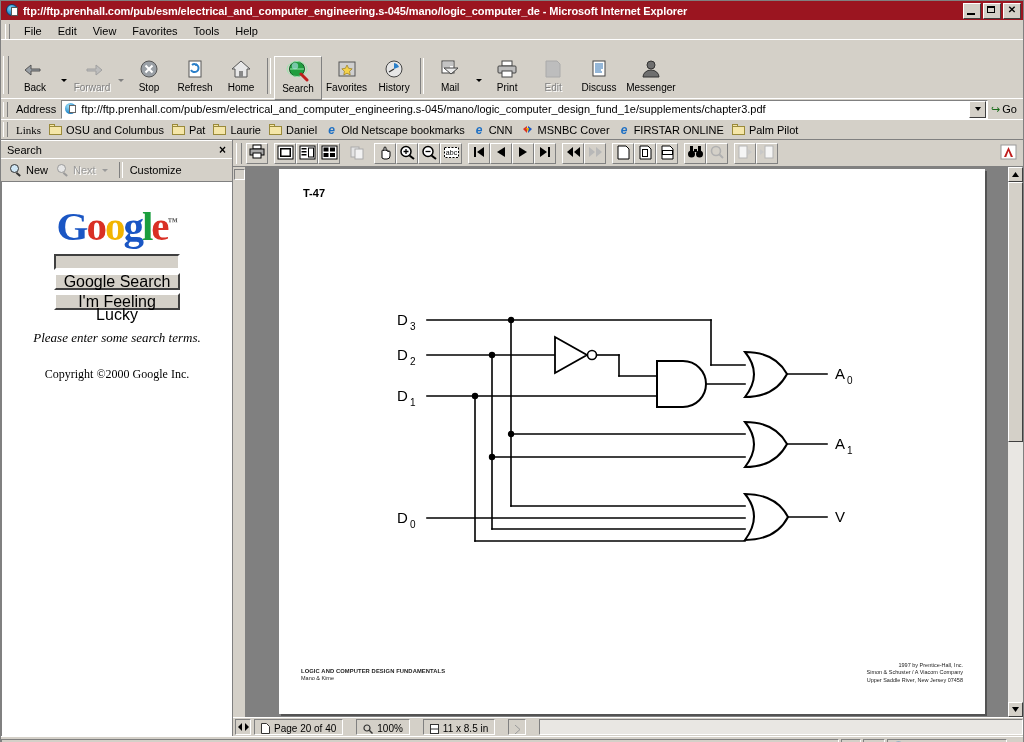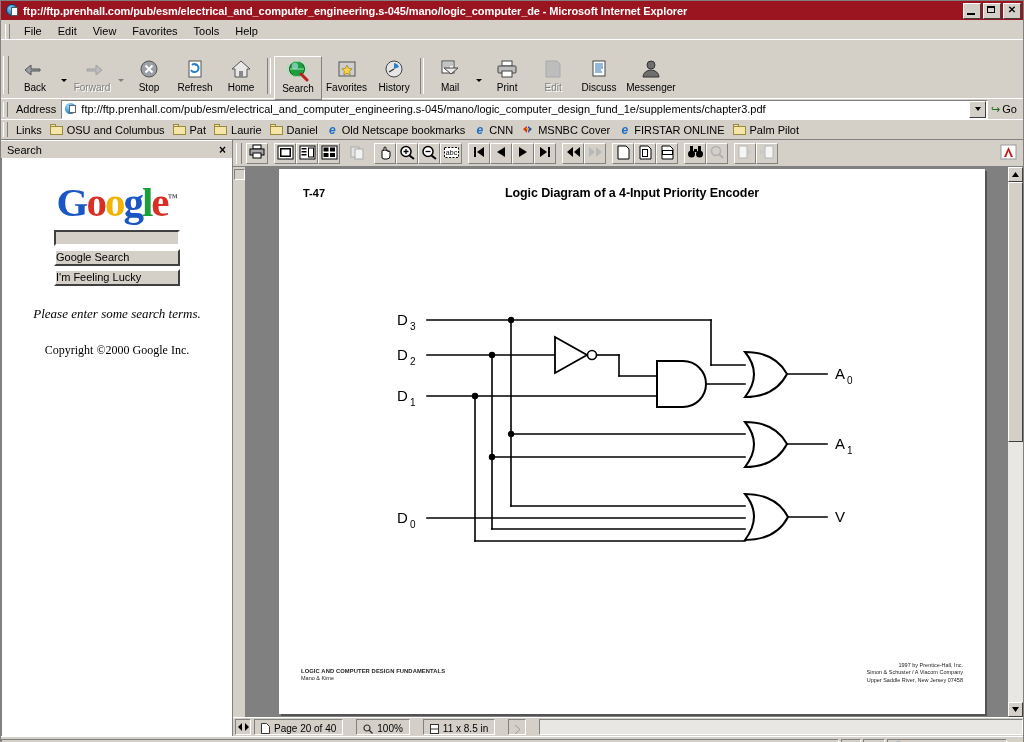--- a/index.html
+++ b/index.html
@@ -74,21 +74,21 @@
      border-color:#fff #404040 #404040 #fff;display:flex;align-items:center;justify-content:center;
      margin-right:1px;flex:0 0 auto;}
   .addrfield .drop i{width:0;height:0;border-left:3px solid transparent;border-right:3px solid transparent;
      border-top:4px solid #000;}
   .gobtn{display:flex;align-items:center;font-size:11px;padding:0 6px 0 3px;white-space:nowrap;}
   .gobtn .garrow{display:inline-block;color:#1a6b1a;font-size:11px;margin-right:2px;}
 
   
   .linksbar{height:19px;background:#d4d0c8;display:flex;align-items:center;
             border-top:1px solid #fff;padding-left:2px;}
-  .linksbar .lbl{font-size:11px;padding:0 6px 0 4px;}
+  .linksbar .lbl{font-size:11px;padding:0 6px 0 4px;font-family:Liberation Serif, serif;}
   .lnk{display:flex;align-items:center;padding:0 6px 0 2px;font-size:11px;white-space:nowrap;}
   .folder{width:14px;height:12px;margin-right:3px;position:relative;flex:0 0 auto;}
   .folder .b{position:absolute;left:0;top:2px;width:13px;height:9px;background:#f5e6a8;
      border:1px solid #9a8a3a;box-sizing:border-box;}
   .folder .t{position:absolute;left:0;top:0px;width:6px;height:3px;background:#f5e6a8;
      border:1px solid #9a8a3a;border-bottom:0;box-sizing:border-box;}
   .ieic{width:13px;height:12px;margin-right:3px;position:relative;flex:0 0 auto;}
   .ieic .e{position:absolute;left:0;top:0;width:13px;height:12px;color:#1d6fc4;font-size:12px;
      font-weight:bold;font-style:italic;line-height:12px;text-align:center;}
   .msnic{width:14px;height:12px;margin-right:3px;position:relative;flex:0 0 auto;}
@@ -122,22 +122,22 @@
      letter-spacing:-2px;line-height:44px;display:inline-block;position:relative;}
   .goologo span{display:inline-block;}
   .g1{color:#1a56c4;} .g2{color:#d93025;} .g3{color:#f2b400;}
   .g4{color:#1a56c4;} .g5{color:#1a9e3e;} .g6{color:#d93025;}
   .goologo .tm{font-size:10px;vertical-align:super;color:#555;letter-spacing:0;}
   .entertxt{font-family:"Liberation Serif",serif;font-size:14px;margin-top:13px;}
   .sinput{width:126px;height:16px;margin:6px auto 0 auto;display:block;background:#d4d0c8;
      border:2px solid;border-color:#404040 #fff #fff #404040;box-sizing:border-box;}
   .sbtn{width:126px;margin:3px auto 0 auto;display:block;background:#d4d0c8;
      border:2px solid;border-color:#fff #404040 #404040 #fff;box-sizing:border-box;
-     font-family:"Liberation Sans",sans-serif;font-size:11px;height:17px;line-height:13px;
-     text-align:left;color:#000;}
+     font-family:"Liberation Sans",sans-serif;font-size:16px;height:17px;line-height:13px;
+     text-align:center;color:#000;}
   .pleasetxt{font-family:"Liberation Serif",serif;font-style:italic;font-size:13px;
      text-align:center;margin-top:20px;}
   .copytxt{font-family:"Liberation Serif",serif;font-size:12px;text-align:center;margin-top:21px;}
 
   
   .acro{flex:1 1 auto;display:flex;flex-direction:column;background:#d4d0c8;
         border-left:1px solid #808080;}
   .acro-tb{height:26px;background:#d4d0c8;display:flex;align-items:center;
            border-bottom:1px solid #808080;padding-left:3px;}
   .agrip{width:4px;height:21px;border-left:1px solid #fff;border-right:1px solid #808080;margin-right:4px;}
@@ -456,20 +456,41 @@
     </div>
   </div>
 
   <div class="body">
 
     <div class="pane">
       <div class="pane-head">
         <span class="t">Search</span>
         <span class="cl">×</span>
       </div>
+      <div class="pane-tools">
+        <div class="ptb">
+          <span class="magn">
+              <span class="c"></span>
+              <span class="h"></span>
+            </span>
+          <span>New</span>
+        </div>
+        <div class="ptb dis">
+          <span class="magn dis">
+              <span class="c"></span>
+              <span class="h"></span>
+            </span>
+          <span>Next</span>
+          <span style="margin-left:6px;border-left:3px solid transparent;border-right:3px solid transparent;border-top:3px solid #9a9a9a;width:0;height:0;display:inline-block;"></span>
+        </div>
+        <div class="psep"></div>
+        <div class="ptb">
+          <span>Customize</span>
+        </div>
+      </div>
       <div class="pane-body">
         <div class="goo">
           <div class="goologo"><span class="g1">G</span><span class="g2">o</span><span class="g3">o</span><span class="g4">g</span><span class="g5">l</span><span class="g6">e</span><span class="tm">™</span></div>
           <input class="sinput" type="text" value="" style="">
           <div class="sbtn">Google Search</div>
           <div class="sbtn">I'm Feeling Lucky</div>
           <div class="pleasetxt">Please enter some search terms.</div>
           <div class="copytxt">Copyright ©2000 Google Inc.</div>
         </div>
       </div>
@@ -698,21 +719,20 @@
 
       <div class="acro-stage">
         <div class="acro-left">
           <div style="width:9px;height:9px;border:1px solid #808080;border-right:1px solid #fff;border-bottom:1px solid #fff;"></div>
         </div>
 
         <div class="pagearea">
           <div class="page">
 
             <div class="pg-t47">T-47</div>
-            <div class="pg-title">Logic Diagram of a 4-Input Priority Encoder</div>
 
             <svg class="diagram" viewBox="0 0 706 545">
               <g fill="none" stroke="#000" stroke-width="1.6" stroke-linecap="square">
 
                 <line x1="148" y1="151" x2="432" y2="151"></line>
                 <line x1="148" y1="186" x2="276" y2="186"></line>
                 <line x1="148" y1="227" x2="378" y2="227"></line>
                 <line x1="148" y1="349" x2="466" y2="349"></line>
 
                 <line x1="232" y1="151" x2="232" y2="337"></line>

